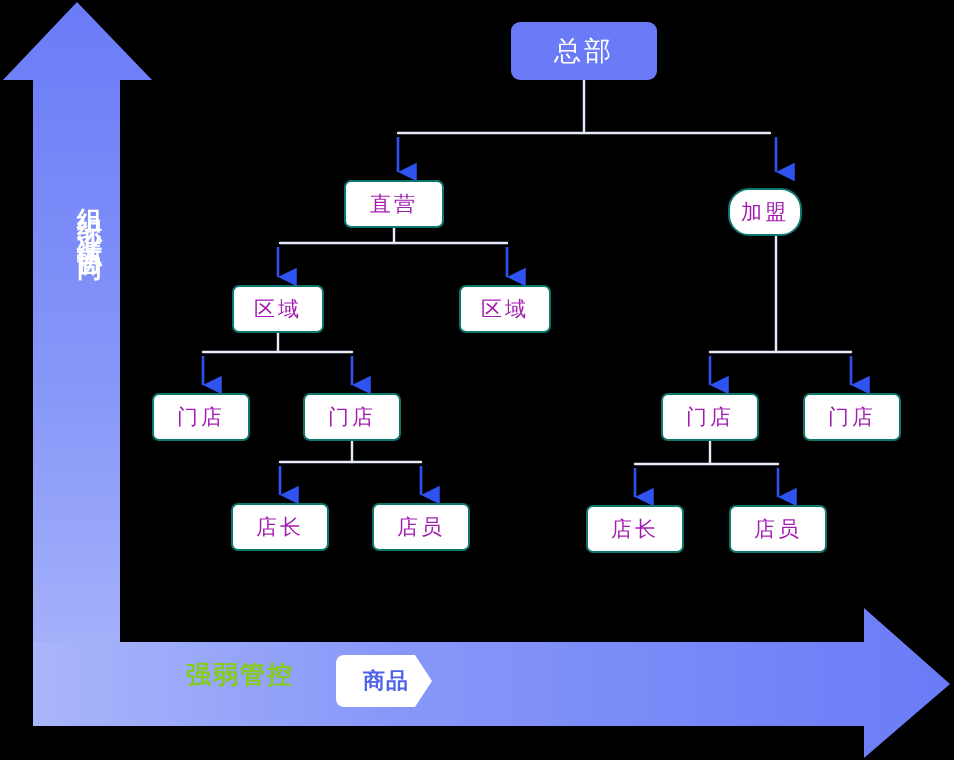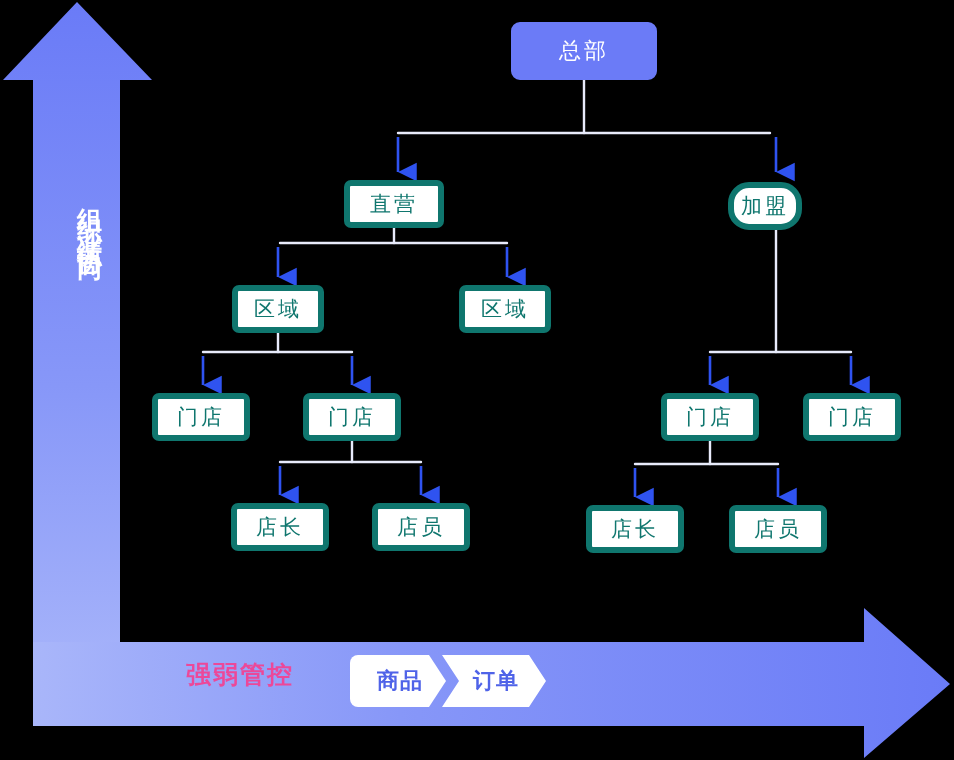--- a/index.html
+++ b/index.html
@@ -46,21 +46,21 @@
     line-height: 1;
     text-align: left;
     white-space: nowrap;
     user-select: none;
   }
   .horizontal-axis-label {
     position: absolute;
     z-index: 4;
     left: 186px;
     top: 662px;
-    color: #ec4899;
+    color: #84cc16;
     font-size: 25px;
     font-weight: 700;
     letter-spacing: 2px;
     line-height: 1;
     white-space: nowrap;
     user-select: none;
   }
 
   
   #chevron-strip {
@@ -88,21 +88,21 @@
     padding-left: 4px;
     white-space: nowrap;
     user-select: none;
     clip-path: polygon(0 0, calc(100% - 17px) 0, 100% 50%, calc(100% - 17px) 100%, 0 100%, 17px 50%);
     margin-left: -4px;
   }
   .chevron.first {
     clip-path: polygon(0 0, calc(100% - 17px) 0, 100% 50%, calc(100% - 17px) 100%, 0 100%);
     border-top-left-radius: 8px;
     border-bottom-left-radius: 8px;
-    margin-left: 16px;
+    margin-left: 2px;
     padding-left: 4px;
     width: 96px;
   }
 
   
   .node {
     position: absolute;
     z-index: 3;
     box-sizing: border-box;
     display: flex;
@@ -112,26 +112,26 @@
     font-size: 21px;
     letter-spacing: 3px;
     white-space: nowrap;
     user-select: none;
   }
   .node.root {
     background: #6B7BF7;
     border: 2px solid #6B7BF7;
     color: #ffffff;
     border-radius: 9px;
-    font-size: 22px;
+    font-size: 27px;
   }
   .node.plain {
     background: #ffffff;
-    border: 6px solid #0f766e;
-    color: #0f766e;
+    border: 2px solid #0f766e;
+    color: #a21caf;
   }
 </style>
 </head>
 <body>
 
 <div id="stage">
 
   <svg id="arrow-layer" viewBox="0 0 954 760">
     <defs>
       <linearGradient id="gradUp" x1="0" y1="1" x2="0" y2="0">
@@ -195,21 +195,21 @@
     </g>
   </svg>
 
   <div id="node-host">
       <div class="node root" style="left: 511px; top: 22px; width: 146px; height: 58px;">
         <span>总部</span>
       </div>
       <div class="node plain" style="left: 344px; top: 180px; width: 100px; height: 48px;">
         <span>直营</span>
       </div>
-      <div class="node plain" style="left: 728px; top: 182px; width: 74px; height: 48px; border-radius: 21px;">
+      <div class="node plain" style="left: 728px; top: 188px; width: 74px; height: 48px; border-radius: 21px;">
         <span>加盟</span>
       </div>
       <div class="node plain" style="left: 232px; top: 285px; width: 92px; height: 48px;">
         <span>区域</span>
       </div>
       <div class="node plain" style="left: 459px; top: 285px; width: 92px; height: 48px;">
         <span>区域</span>
       </div>
       <div class="node plain" style="left: 152px; top: 393px; width: 98px; height: 48px;">
         <span>门店</span>
@@ -238,18 +238,15 @@
     </div>
 
   <div class="vertical-axis-label">组织业绩协同</div>
 
   <div class="horizontal-axis-label">强弱管控</div>
 
   <div id="chevron-strip">
       <div class="chevron first">
         <span>商品</span>
       </div>
-      <div class="chevron">
-        <span>订单</span>
-      </div>
     </div>
 
 </div>
 
 </body></html>

